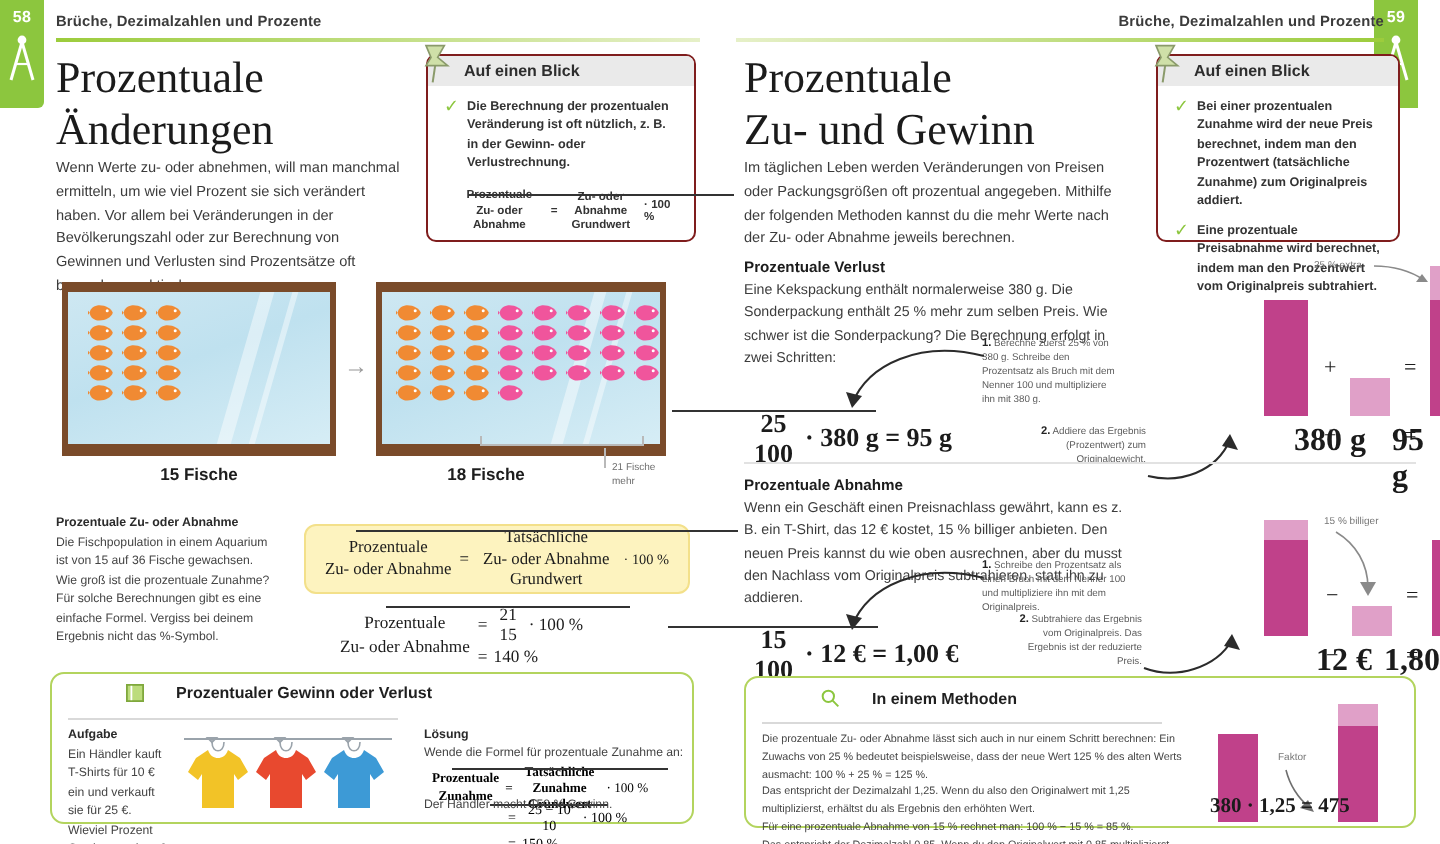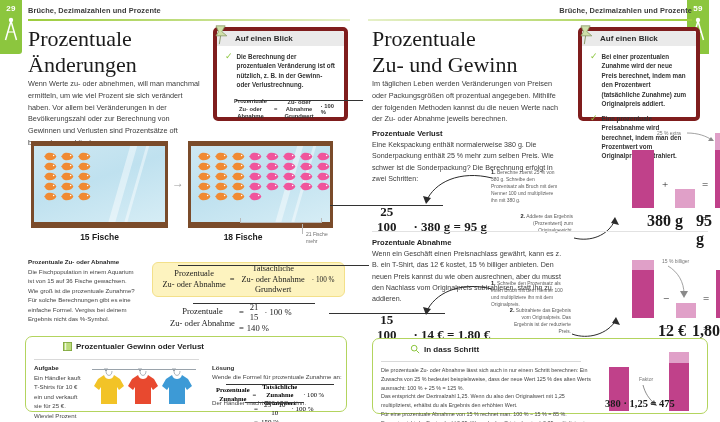--- a/index.html
+++ b/index.html
@@ -54,21 +54,21 @@
     font-weight: normal;
   }
   .intro {
     position: absolute;
     font-size: 7.3px; line-height: 1.62; color: #3c3c3c;
   }
 
   
   .blick {
     position: absolute;
-    border: 4px solid #7f1d1d; border-radius: 5px;
+    border: 1px solid #7f1d1d; border-radius: 5px;
     background: #ffffff;
   }
   .blick .bhead {
     background: #eaeaea; height: 15px; border-radius: 4px 4px 0 0;
     display: flex; align-items: center; padding-left: 18px;
     font-size: 8px; font-weight: bold; color: #2d2d2d;
   }
   .blick .bbody { padding: 6px 8px 5px 8px; }
   .pin {
     position: absolute; left: -6px; top: -7px; width: 20px; height: 22px;
@@ -127,21 +127,21 @@
     border-radius: 6px;
   }
 
   
   .greenbox {
     position: absolute; background: #ffffff;
     border: 1.2px solid #b3d45e; border-radius: 7px;
   }
   .gbhead {
     font-size: 8px; font-weight: bold; color: #1f1f1f;
-    display: flex; align-items: center; gap: 4px; padding-left: 29px;
+    display: flex; align-items: center; gap: 16px; padding-left: 29px;
   }
   .gbrule { height: 1px; background: #d9d9d9; }
 
   .smalllabel { font-size: 6.2px; font-weight: bold; color: #2b2b2b; }
   .smallbody  { font-size: 6.1px; line-height: 1.55; color: #444; }
 
   
   .shirtline { position:absolute; height:1.4px; background:#9aa3ab; }
 
   
@@ -155,34 +155,34 @@
     position: absolute; font-family: "Liberation Serif", serif;
     font-size: 11px; color: #1b1b1b;
   }
   .tinynote { position: absolute; font-size: 5px; color: #777; }
   .secthead { position: absolute; font-size: 7.6px; font-weight: bold; color:#1c1c1c; }
   .secbody  { position: absolute; font-size: 7.1px; line-height: 1.6; color:#3c3c3c; }
   .stepnote { position: absolute; font-size: 4.9px; line-height: 1.45; color:#5c5c5c; }
   .stepnote b { color:#222; font-size: 5.6px; }
   .bigfml {
     position: absolute; font-family: "Liberation Serif", serif;
-    font-size: 13px; color: #1b1b1b; display:flex; align-items:flex-end; gap:14px;
+    font-size: 13px; color: #1b1b1b; display:flex; align-items:center; gap:3px;
     font-weight: bold;
   }
   .hairline { position:absolute; height:1px; background:#e2e2e2; }
 </style>
 </head>
 <body>
 
 <div id="page">
 
   <div class="half left">
 
     <div class="tab left">
-      <span class="pagenum">29</span>
+      <span class="pagenum">58</span>
       <svg class="compass" width="16" height="26" viewBox="0 0 16 26">
         <circle cx="8" cy="4" r="2.2" fill="#fff"></circle>
         <path d="M8 5 L2.5 24" stroke="#fff" stroke-width="1.5" fill="none"></path>
         <path d="M8 5 L13.5 24" stroke="#fff" stroke-width="1.5" fill="none"></path>
         <path d="M4.6 16 H11.4" stroke="#fff" stroke-width="1.1" fill="none"></path>
       </svg>
     </div>
 
     <div class="runhead left">Brüche, Dezimalzahlen und Prozente</div>
     <div class="rule left"></div>
@@ -659,21 +659,21 @@
     </div>
 
     <div class="runhead right">Brüche, Dezimalzahlen und Prozente</div>
     <div class="rule right"></div>
 
     <div class="title" style="left:12px; top:26px; width:210px;">
       <div>Prozentuale</div>
       <div>Zu- und Gewinn</div>
     </div>
 
-    <div class="intro" style="left:12px; top:78px; width:192px;">Im täglichen Leben werden Veränderungen von Preisen oder Packungsgrößen oft prozentual angegeben. Mithilfe der folgenden Methoden kannst du die neuen Werte nach der Zu- oder Abnahme jeweils berechnen.</div>
+    <div class="intro" style="left:12px; top:78px; width:192px;">Im täglichen Leben werden Veränderungen von Preisen oder Packungsgrößen oft prozentual angegeben. Mithilfe der folgenden Methoden kannst du die mehr Werte nach der Zu- oder Abnahme jeweils berechnen.</div>
 
     <div class="blick" style="left:218px; top:27px; width:122px; height:94px;">
       <svg class="pin" viewBox="0 0 24 26">
         <path d="M6 2 L17 2 L13 9 L19 14 L6 14 L9 9 Z" fill="#cfe0a8" stroke="#8a9a6a" stroke-width="1"></path>
         <path d="M11.5 14 L10 24" stroke="#8a9a6a" stroke-width="1.2"></path>
       </svg>
       <div class="bhead">Auf einen Blick</div>
       <div class="bbody">
         <div class="bullet">
           <span class="chk">✓</span>
@@ -751,21 +751,21 @@
       <b>1.</b>
       <span>Schreibe den Prozentsatz als einen Bruch mit dem Nenner 100 und multipliziere ihn mit dem Originalpreis.</span>
     </div>
 
     <div class="bigfml" style="left:14px; top:312px;">
       <span class="frac">
         <span class="num">15</span>
         <span class="bar"></span>
         <span class="den">100</span>
       </span>
-      <span>· 14 € = 1,80 €</span>
+      <span>· 12 € = 1,00 €</span>
     </div>
 
     <div class="stepnote" style="left:145px; top:306px; width:66px; text-align:right;">
       <b>2.</b>
       <span>Subtrahiere das Ergebnis vom Originalpreis. Das Ergebnis ist der reduzierte Preis.</span>
     </div>
     <svg style="position:absolute; left:210px; top:312px;" width="56" height="28" viewBox="0 0 56 28">
       <path d="M2 22 C18 28 38 22 46 8" stroke="#2b2b2b" stroke-width="1" fill="none"></path>
       <path d="M46 5 L50 13 L42 11 Z" fill="#2b2b2b"></path>
     </svg>
@@ -791,21 +791,21 @@
       <path d="M2 2 C12 8 18 18 18 30" stroke="#8a8a8a" stroke-width=".8" fill="none"></path>
       <path d="M18 34 L14 27 L22 27 Z" fill="#8a8a8a"></path>
     </svg>
 
     <div class="greenbox" style="left:12px; top:338px; width:336px; height:76px;">
       <div class="gbhead" style="margin:5px 0 0 8px;">
         <svg width="10" height="10" viewBox="0 0 12 12">
           <circle cx="5" cy="5" r="3.4" fill="none" stroke="#8cc63e" stroke-width="1.2"></circle>
           <path d="M7.6 7.6 L11 11" stroke="#8cc63e" stroke-width="1.2"></path>
         </svg>
-        <span>In dass Schritt</span>
+        <span>In einem Methoden</span>
       </div>
       <div class="gbrule" style="position:absolute; left:8px; top:22px; width:200px;"></div>
       <div style="position:absolute; left:8px; top:27px; width:216px; font-size:5.4px; line-height:1.62; color:#444; white-space:pre-line;">Die prozentuale Zu- oder Abnahme lässt sich auch in nur einem Schritt berechnen: Ein Zuwachs von 25 % bedeutet beispielsweise, dass der neue Wert 125 % des alten Werts ausmacht: 100 % + 25 % = 125 %.
 Das entspricht der Dezimalzahl 1,25. Wenn du also den Originalwert mit 1,25 multiplizierst, erhältst du als Ergebnis den erhöhten Wert.
 Für eine prozentuale Abnahme von 15 % rechnet man: 100 % − 15 % = 85 %.
 Das entspricht der Dezimalzahl 0,85. Wenn du den Originalwert mit 0,85 multiplizierst, erhältst du als Ergebnis den reduzierten Wert.</div>
 
       <div class="bar" style="position:absolute; left:236px; top:28px; width:20px; height:44px;"></div>
       <div class="bar light" style="position:absolute; left:296px; top:13px; width:20px; height:11px;"></div>
       <div class="bar" style="position:absolute; left:296px; top:24px; width:20px; height:48px;"></div>

